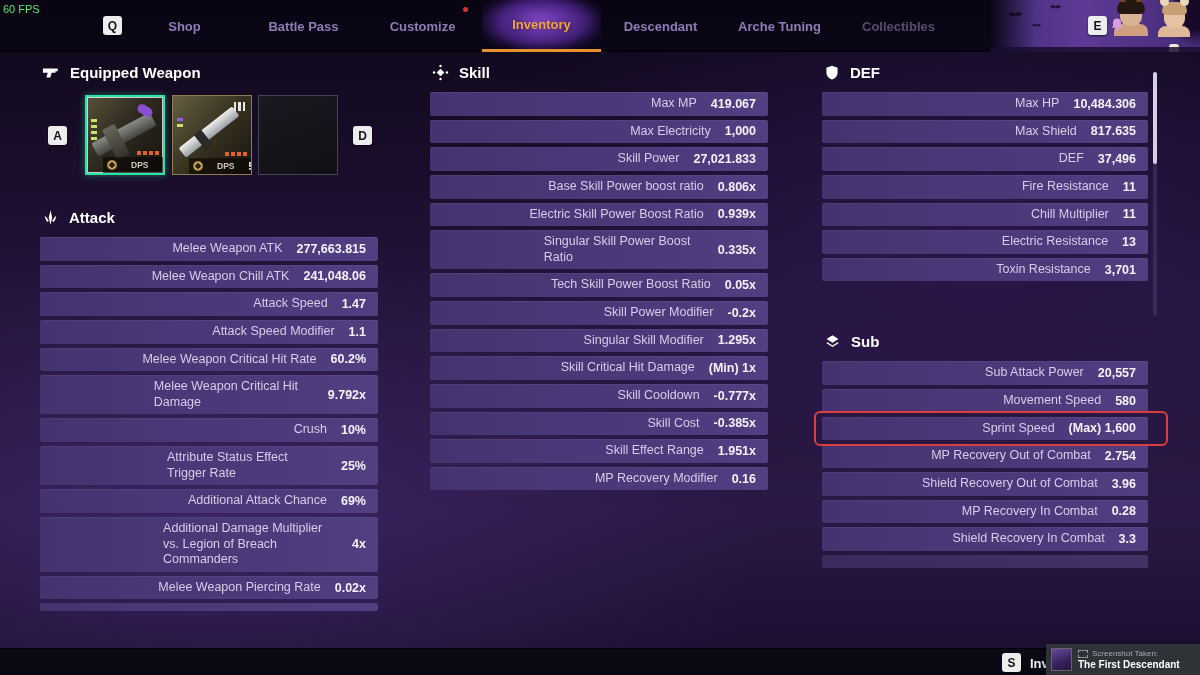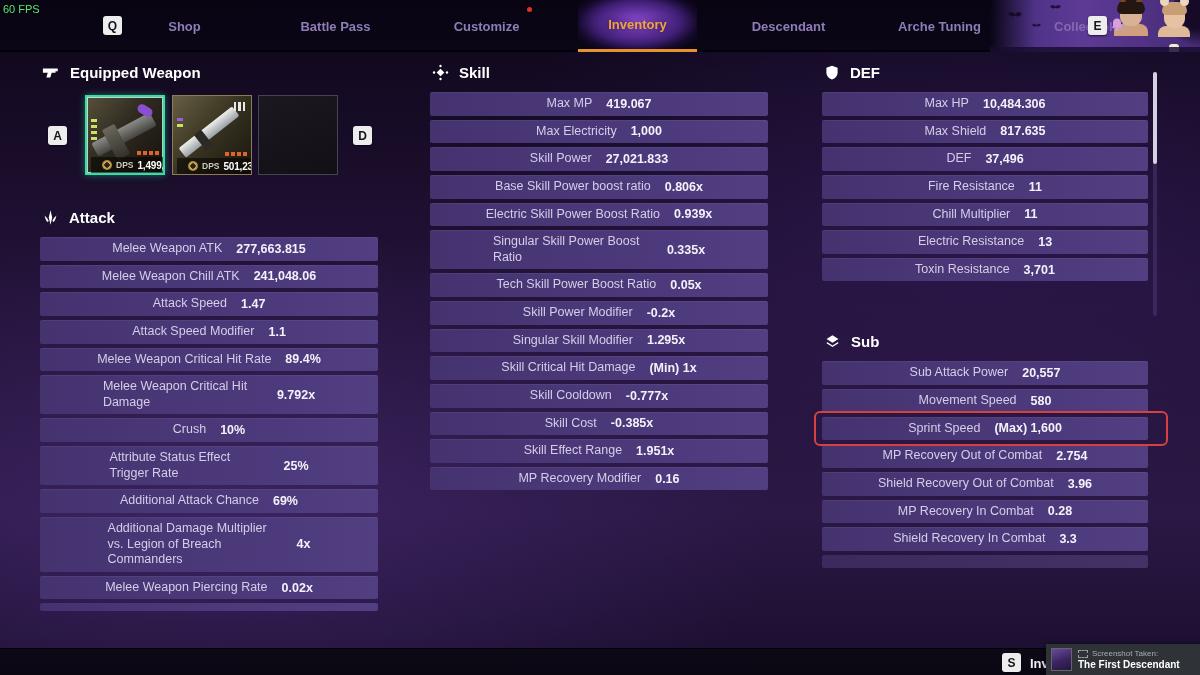--- a/index.html
+++ b/index.html
@@ -14,21 +14,21 @@
   
   #topbar { position:absolute; left:0; top:0; width:1200px; height:52px;
     background:linear-gradient(180deg,#080412,#0a0616); border-bottom:2px solid #03010a; z-index:5; }
   .fps { position:absolute; left:3px; top:3px; font-size:11px; color:#58e86e; z-index:9; }
   .key { width:19px; height:19px; background:#ededed; color:#17141c; border-radius:3px;
     font-weight:bold; font-size:12px; display:flex; align-items:center; justify-content:center;
     box-shadow:0 1px 2px rgba(0,0,0,.65); }
   .key-q { position:absolute; left:103px; top:16px; z-index:7; }
   .key-e { position:absolute; left:1088px; top:16px; z-index:8; }
   .bell { position:absolute; left:1111px; top:18px; z-index:8; }
-  #nav { position:absolute; left:125px; top:0; height:40px; display:flex; z-index:6;gap:32px; }
+  #nav { position:absolute; left:125px; top:0; height:40px; display:flex; z-index:6; }
   .nav-item { position:relative; width:119px; height:52px; display:flex; align-items:center;
     justify-content:center; color:#8e7db6; font-size:13px; font-weight:bold; cursor:pointer; }
   .nav-item.dot::after { content:''; position:absolute; top:7px; right:14px; width:5px; height:5px;
     border-radius:50%; background:#e03030; }
   .nav-item.active { color:#f2a33c;
     background:radial-gradient(70px 34px at 50% 45%, rgba(150,80,225,.95), rgba(92,44,168,.65) 62%, rgba(60,26,120,.25) 85%, transparent);
     border-bottom:3px solid #e6922e; text-shadow:0 0 6px rgba(0,0,0,.6); }
   .nav-item.dim { color:rgba(182,166,216,.45); z-index:7; }
 
   
@@ -60,22 +60,22 @@
 
   
   .col { position:absolute; top:62px; }
   #col-left  { left:40px;  width:338px; }
   #col-mid   { left:430px; width:338px; }
   #col-right { left:822px; width:326px; }
   .sec-head { display:flex; align-items:center; gap:10px; height:20px; color:#fff;
     font-size:15px; font-weight:bold; margin-left:2px; }
   .sec-head svg { flex:0 0 auto; }
   .rows { margin-top:10px; position:relative; }
-  .stat-row { position:relative; display:flex; justify-content:center; align-items:center;
-    gap:14px; min-height:18px; padding:4px 20px; margin-bottom:4px; border-radius:2px;
+  .stat-row { position:relative; display:flex; justify-content:flex-end; align-items:center;
+    gap:14px; min-height:18px; padding:4px 12px; margin-bottom:4px; border-radius:2px;
     background:linear-gradient(90deg,#453370 0%, #4d3a7c 70%, #523f82 100%);
     box-shadow:inset 0 1px 0 rgba(255,255,255,.05); }
   .stat-row .label { color:#d6cde8; font-size:12.5px; line-height:1.25; max-width:215px; }
   .stat-row .value { color:#f4f1fa; font-size:12.5px; font-weight:bold; white-space:nowrap; }
   .stat-row.wrap2 .label { max-width:160px; }
   .stat-row.wrap3 .label { max-width:175px; }
   .stat-row.highlight::after { content:''; position:absolute; left:-8px; right:-20px; top:-6px; bottom:-6px;
     border:2px solid #d84040; border-radius:6px; pointer-events:none; z-index:4; }
   .partial-row { height:8px; overflow:hidden; border-radius:2px;
     background:linear-gradient(90deg,#453370,#523f82); }
@@ -108,22 +108,22 @@
     background:linear-gradient(#eeeeec,#9aa0a6); border-radius:2px; }
   #slot2 .wbar.b { left:26px; top:34px; width:9px; height:20px; transform:rotate(-38deg);
     background:#2c2a26; border-radius:1px; }
   .pipcol { position:absolute; left:4px; top:22px; display:flex; flex-direction:column; gap:3px; }
   .pipcol i { display:block; width:6px; height:3px; background:#cde06a; }
   #slot2 .pipcol i.p { background:#9a5fe0; }
   .sqrow { position:absolute; right:4px; bottom:18px; display:flex; gap:2px; }
   .sqrow i { display:block; width:4px; height:4px; background:#e0642a; }
   .lvl-pips { position:absolute; right:6px; top:6px; display:flex; gap:2px; }
   .lvl-pips i { display:block; width:2.5px; height:9px; background:#e8e8e8; }
-  .dps-strip { position:absolute; left:4px; right:0; bottom:0; height:16px; background:rgba(8,6,4,.62);
-    display:flex; align-items:center; gap:4px; padding:0 11px; }
+  .dps-strip { position:absolute; left:16px; right:0; bottom:0; height:16px; background:rgba(8,6,4,.62);
+    display:flex; align-items:center; gap:14px; padding:0 4px; }
   .ammo-badge { width:10px; height:10px; border-radius:50%; flex:0 0 auto;
     background:radial-gradient(circle at 50% 50%, #2a2416 35%, #d8b05a 40%, #8a6c2e 80%); }
   .dps-label { font-size:8.5px; color:#cfc8b8; font-weight:bold; }
   .dps-value { font-size:10px; color:#fff; font-weight:bold; letter-spacing:-.2px; }
 
   
   #bottombar { position:absolute; left:0; bottom:0; width:1200px; height:27px;
     background:linear-gradient(180deg,#0d0916,#0a0712); border-top:1px solid #010007; z-index:5; }
   .key-s { position:absolute; left:1002px; top:4px; }
   #inv-label { position:absolute; left:1030px; top:7px; color:#efecf6; font-size:13px; font-weight:bold; }
@@ -302,21 +302,21 @@
             <span class="value">1.47</span>
           </div>
 
           <div class="stat-row">
             <span class="label">Attack Speed Modifier</span>
             <span class="value">1.1</span>
           </div>
 
           <div class="stat-row">
             <span class="label">Melee Weapon Critical Hit Rate</span>
-            <span class="value">89.4%</span>
+            <span class="value">60.2%</span>
           </div>
 
           <div class="stat-row wrap2">
             <span class="label">Melee Weapon Critical Hit Damage</span>
             <span class="value">9.792x</span>
           </div>
 
           <div class="stat-row">
             <span class="label">Crush</span>
             <span class="value">10%</span>

